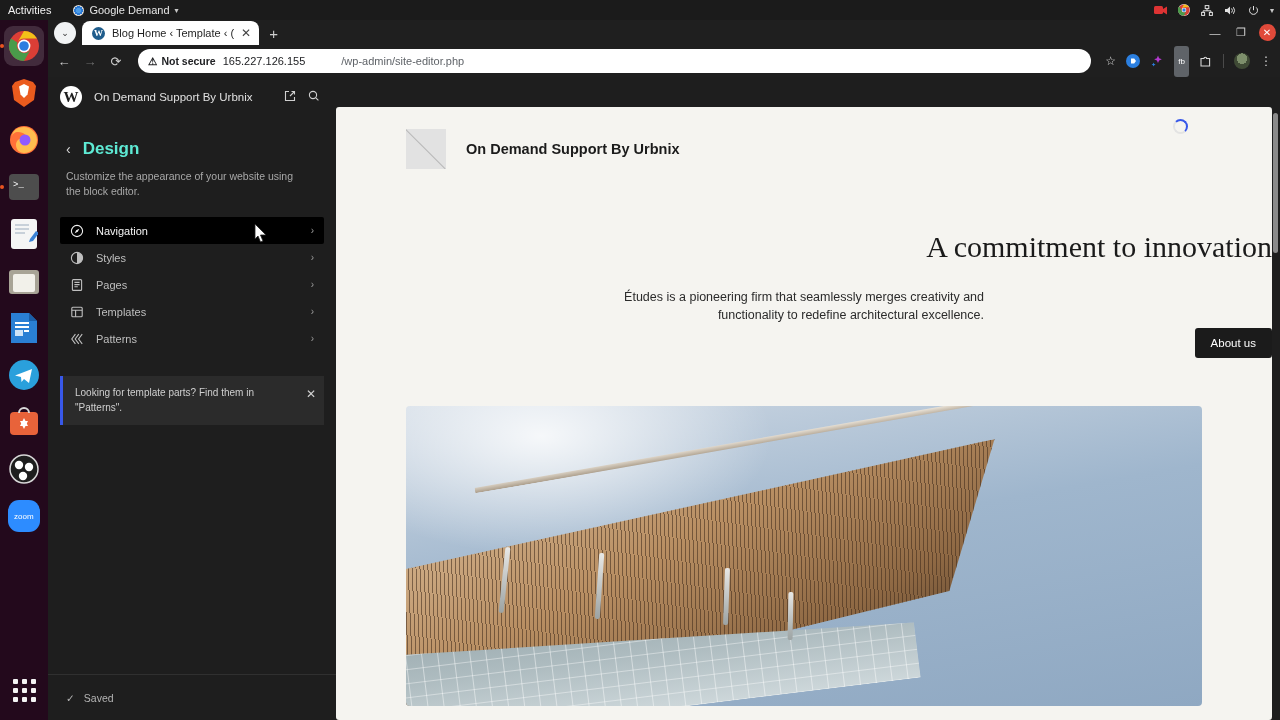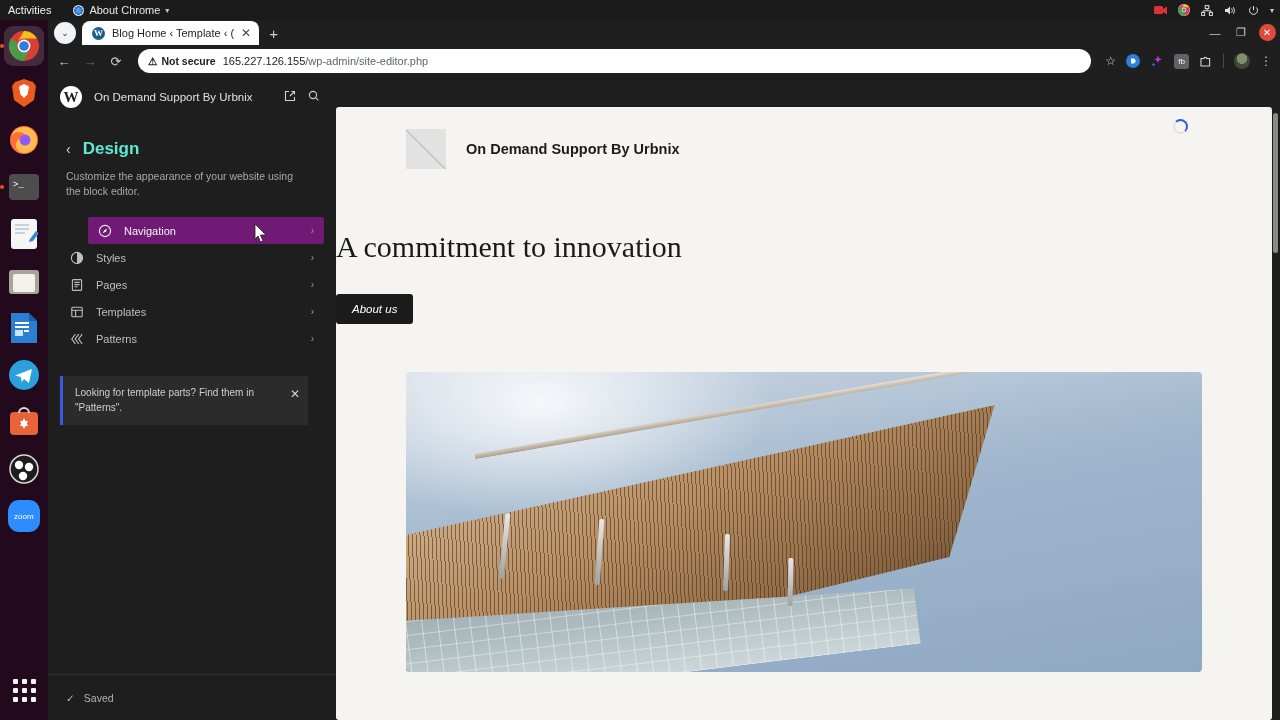--- a/index.html
+++ b/index.html
@@ -96,24 +96,24 @@
   }
   .nav-ico { color:#cfcfcf; font-size: 13px; width: 16px; text-align:center; }
   .nav-ico.dim { color:#6e6e6e; }
   .omnibox {
     flex:1; height: 24px; background:#ffffff; border-radius: 13px;
     display:flex; align-items:center; padding: 0 10px; gap: 7px;
     font-size: 11px; color:#202124; margin-left: 4px;
   }
   .notsecure { display:flex; align-items:center; gap:4px; font-weight:bold; color:#202124; font-size: 10.5px; }
   .url-host { color:#202124; }
-  .url-path { color:#5f6368; }
+  .url-path { color:#5f6368;margin-left:36px; }
   .tb-right { display:flex; align-items:center; gap: 10px; padding-left: 4px; }
   .tb-ico { color:#d8d8d8; font-size: 12px; display:flex; align-items:center; }
-  .ext-fb { width: 15px; height: 15px; border-radius: 3px; background:#5f6368; color:#fff;
+  .ext-fb { width: 15px; height: 31px; border-radius: 3px; background:#5f6368; color:#fff;
             font-size: 8px; display:flex; align-items:center; justify-content:center; }
   .avatar { width: 16px; height: 16px; border-radius: 50%;
             background: radial-gradient(circle at 50% 35%, #7d8f6b 0 40%, #3f4a35 40% 100%); }
   .tb-sep { width:1px; height:14px; background:#4a4a4a; }
 
   
   .wp {
     position:absolute; top: 57px; left: 0; right:0; bottom: 0;
     background: #1e1e1e; display: flex;
   }
@@ -128,27 +128,27 @@
   .wp-title-row { display:flex; align-items:center; gap: 12px; padding: 22px 16px 0 18px; }
   .wp-back { color:#d9d9d9; font-size: 14px; }
   .wp-title { color:#5eead4; font-size: 17px; font-weight: bold; }
   .wp-desc { color:#a8a8a8; font-size: 10.5px; line-height: 1.45; padding: 10px 28px 0 18px; }
 
   .wp-menu { margin: 18px 12px 0 12px; }
   .wp-menu-item {
     height: 27px; display:flex; align-items:center; gap: 12px;
     padding: 0 10px 0 9px; border-radius: 2px; color:#bfbfbf; font-size: 11px;
   }
-  .wp-menu-item.selected { background:#701a75; color:#f3f3f3;margin-left:28px; }
+  .wp-menu-item.selected { background:#000000; color:#f3f3f3; }
   .wp-mi-icon { width: 15px; height: 15px; flex:0 0 auto; display:flex; align-items:center; justify-content:center; }
   .wp-mi-label { flex:1; }
   .wp-mi-chev { color:#9a9a9a; font-size: 10px; }
 
   .wp-notice {
-    margin: 24px 28px 0 12px; background:#2b2b2b;
+    margin: 24px 12px 0 12px; background:#2b2b2b;
     border-left: 3px solid #3858e9;
     display:flex; align-items:flex-start; gap: 8px;
     padding: 10px 8px 10px 12px;
   }
   .wp-notice-text { color:#cfcfcf; font-size: 10px; line-height: 1.45; flex:1; }
   .wp-notice-x { color:#d2d2d2; font-size: 12px; padding-top:1px; }
 
   .wp-saved {
     position:absolute; bottom: 0; left:0; width: 288px; height: 46px;
     border-top: 1px solid #303030;
@@ -172,33 +172,33 @@
   .logo-ph::after {
     content:""; position:absolute; left:0; top:0; width: 56px; height:1px;
     background:#b9b9b9; transform: rotate(45deg); transform-origin: 0 0;
   }
   .site-title { margin-left: 20px; font-size: 14.5px; font-weight:bold; color:#1b1b1b; }
   .spinner {
     position:absolute; right: 84px; top: 12px;
     width: 15px; height: 15px; border-radius:50%;
     border: 2px solid #e3e3e3; border-top-color: #3858e9; border-right-color:#3858e9;
   }
-  .hero { text-align:left; padding: 58px 0 0 0; }
+  .hero { text-align:right; padding: 58px 0 0 0; }
   .hero h1 {
     font-family: "Liberation Serif", serif;
     font-size: 30px; font-weight: normal; color:#1a1a1a; line-height: 1.3;
   }
   .hero p {
     margin: 22px auto 0 auto; max-width: 360px;
     font-size: 12.5px; color:#2b2b2b; line-height: 1.45;
   }
   .about-btn {
-    display:inline-block; margin-top: 28px;
+    display:inline-block; margin-top: 4px;
     background:#1b1b1b; color:#fff; font-size: 11.5px;
-    padding: 9px 16px; border-radius: 3px; font-style: italic;
+    padding: 9px 16px; border-radius: 3px;
   }
   .hero-img {
     margin: 48px 70px 0 70px; height: 300px; border-radius: 4px; overflow:hidden;
     position: relative; background: linear-gradient(170deg,#cfd9e4 0%, #9fb6cd 45%, #8fa8c2 100%);
   }
   .sky-haze { position:absolute; left:-5%; top:-20%; width: 55%; height: 75%;
               background: radial-gradient(ellipse at 40% 40%, rgba(255,255,255,.85) 0%, rgba(255,255,255,0) 62%); }
   .roof {
     position:absolute; left:-12%; top: 11%; width: 86%; height: 66%;
     background:
@@ -235,21 +235,21 @@
 </style>
 </head>
 <body>
 
 <div id="screen">
 
   <div class="gnome-topbar">
     <div class="gnome-activities">Activities</div>
     <div class="gnome-app">
       <span class="gnome-app-ico"></span>
-      <span>About Chrome</span>
+      <span>Google Demand</span>
       <span class="gnome-caret">▾</span>
     </div>
     <div class="gnome-tray">
       <span class="tray-ico">
         <svg width="13" height="11" viewBox="0 0 13 11">
             <rect x="0" y="1" width="9" height="8" rx="1.5" fill="#d33"></rect>
             <path d="M9 4l4-2.5v8L9 7z" fill="#d33"></path>
           </svg>
       </span>
       <span class="tray-ico">
@@ -535,20 +535,21 @@
           <div class="site-header">
             <span class="logo-ph"></span>
             <span class="site-title">On Demand Support By Urbnix</span>
             <span class="spinner"></span>
           </div>
 
           <div class="hero">
             <h1>
               <span>A commitment to innovation</span><br>
             </h1>
+            <p>Études is a pioneering firm that seamlessly merges creativity and functionality to redefine architectural excellence.</p>
             <a class="about-btn">About us</a>
           </div>
 
           <div class="hero-img">
             <div class="sky-haze"></div>
             <div class="roof"></div>
             <div class="roof-edge"></div>
             <div class="glass"></div>
             <div class="mullion" style="left:12%; top:47%; height:22%; transform:rotate(6deg);"></div>
             <div class="mullion" style="left:24%; top:49%; height:22%; transform:rotate(4deg);"></div>

